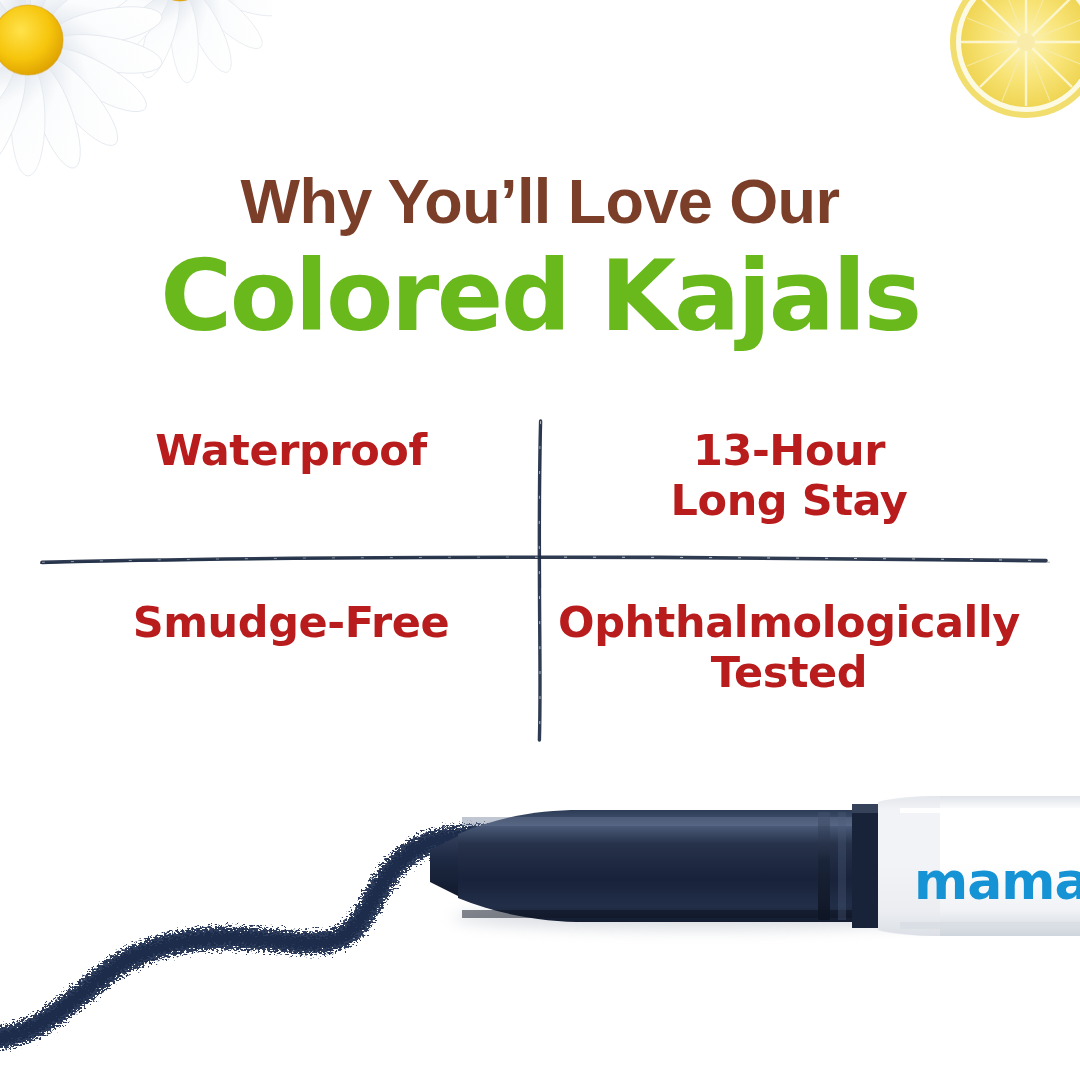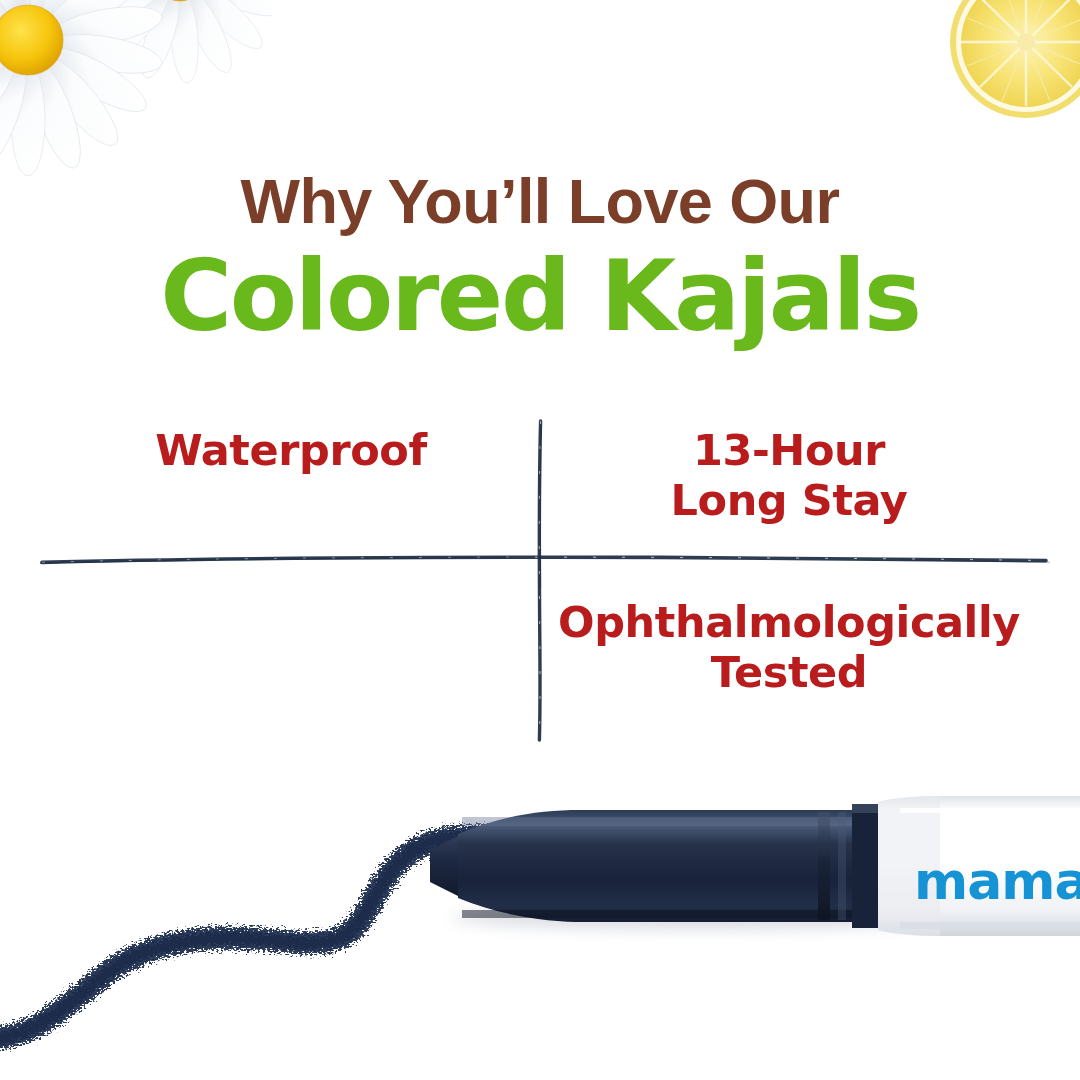--- a/index.html
+++ b/index.html
@@ -262,20 +262,25 @@
       </div>
     </div>
 
     <div class="feature-cell" id="feature-cell-1">
       <div>
         <span>13-Hour</span>
         <span>Long Stay</span>
       </div>
     </div>
 
+    <div class="feature-cell" id="feature-cell-2">
+      <div>
+        <span>Smudge-Free</span>
+      </div>
+    </div>
 
     <div class="feature-cell" id="feature-cell-3">
       <div>
         <span>Ophthalmologically</span>
         <span>Tested</span>
       </div>
     </div>
 
   </div>
 

